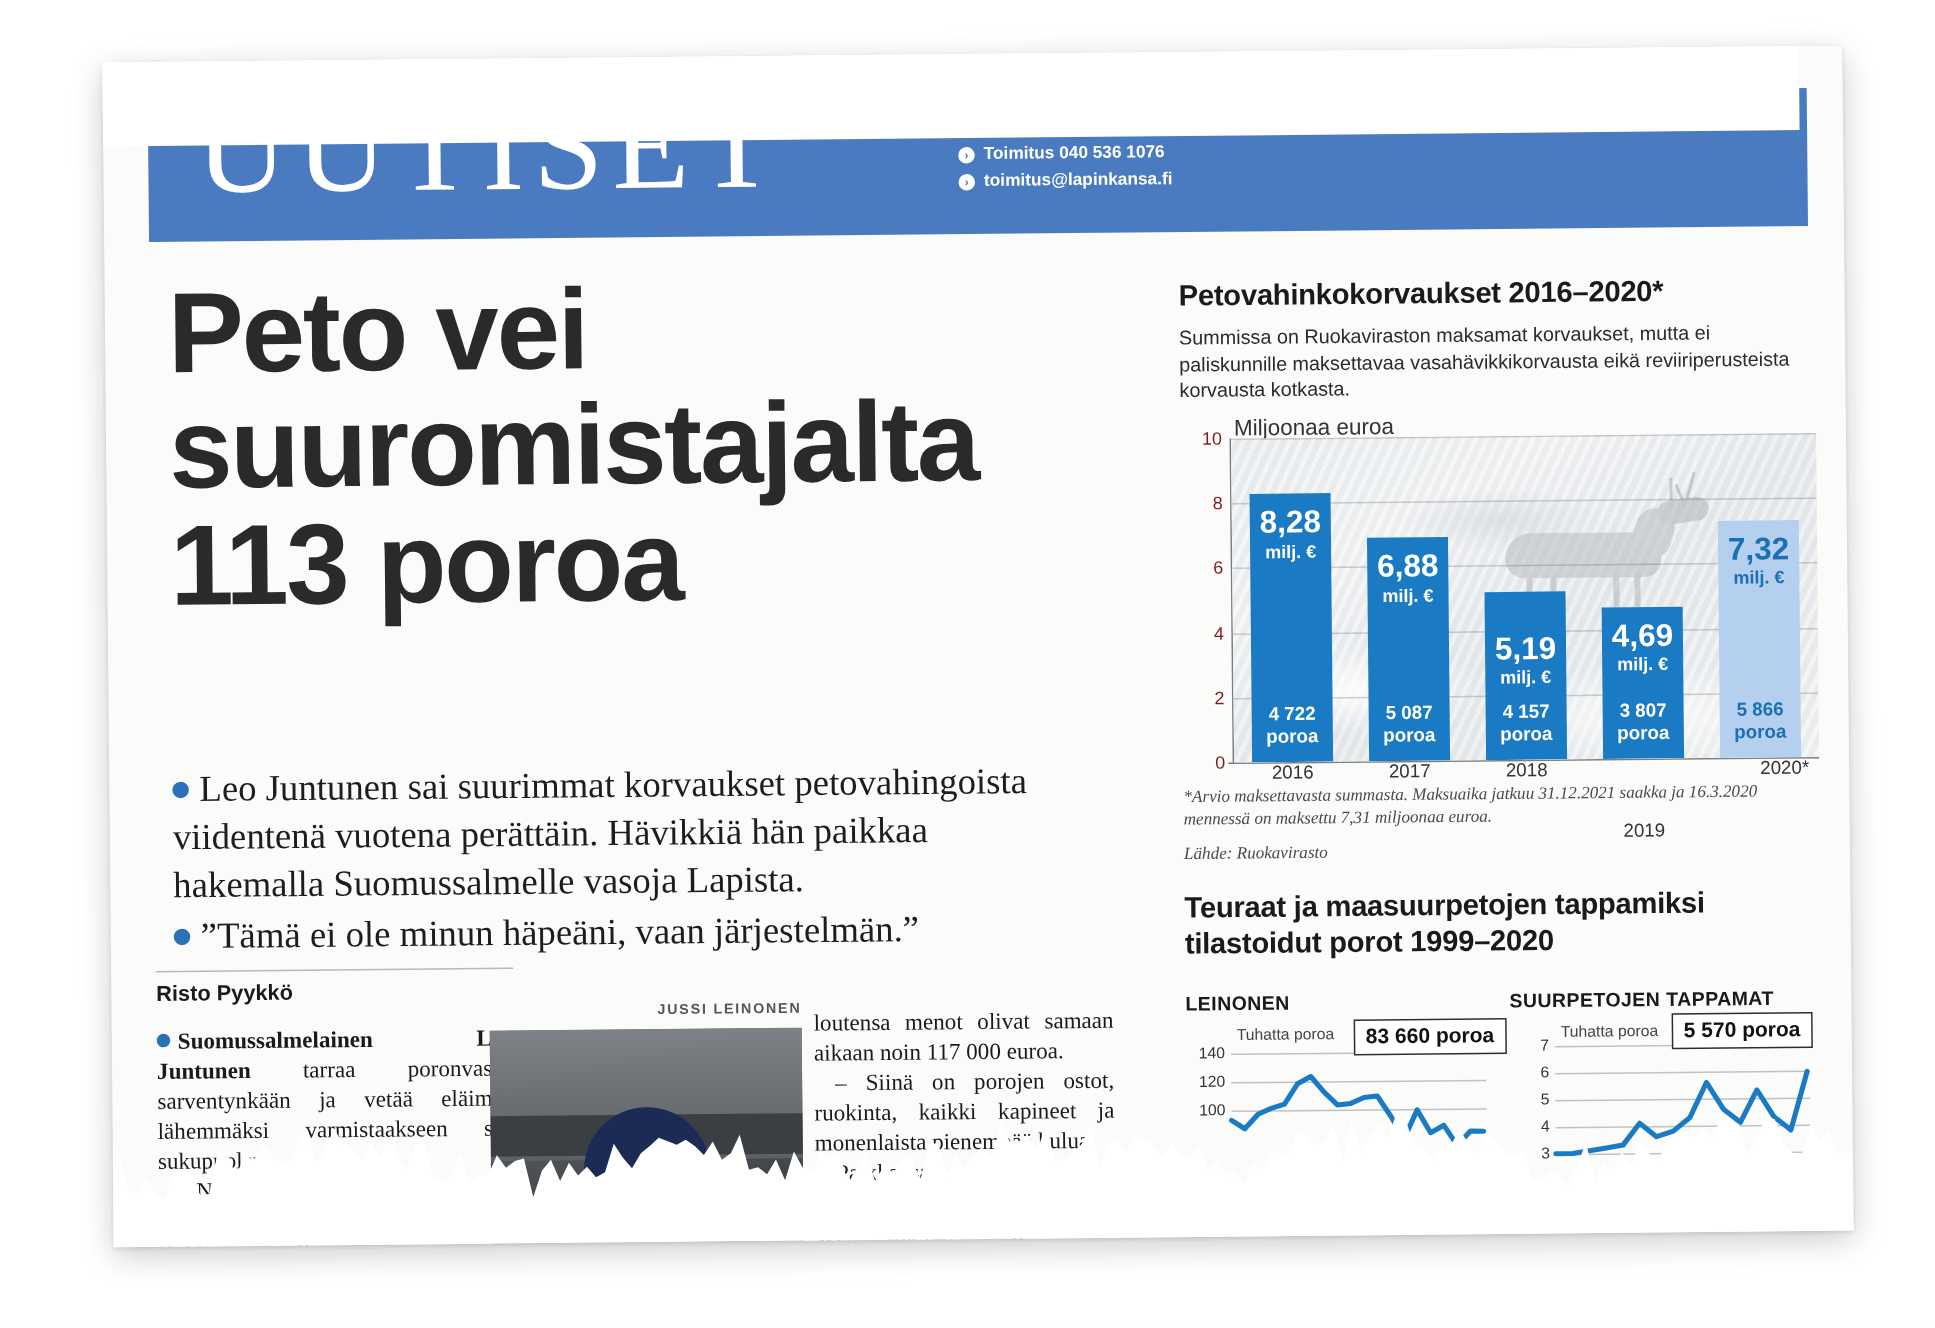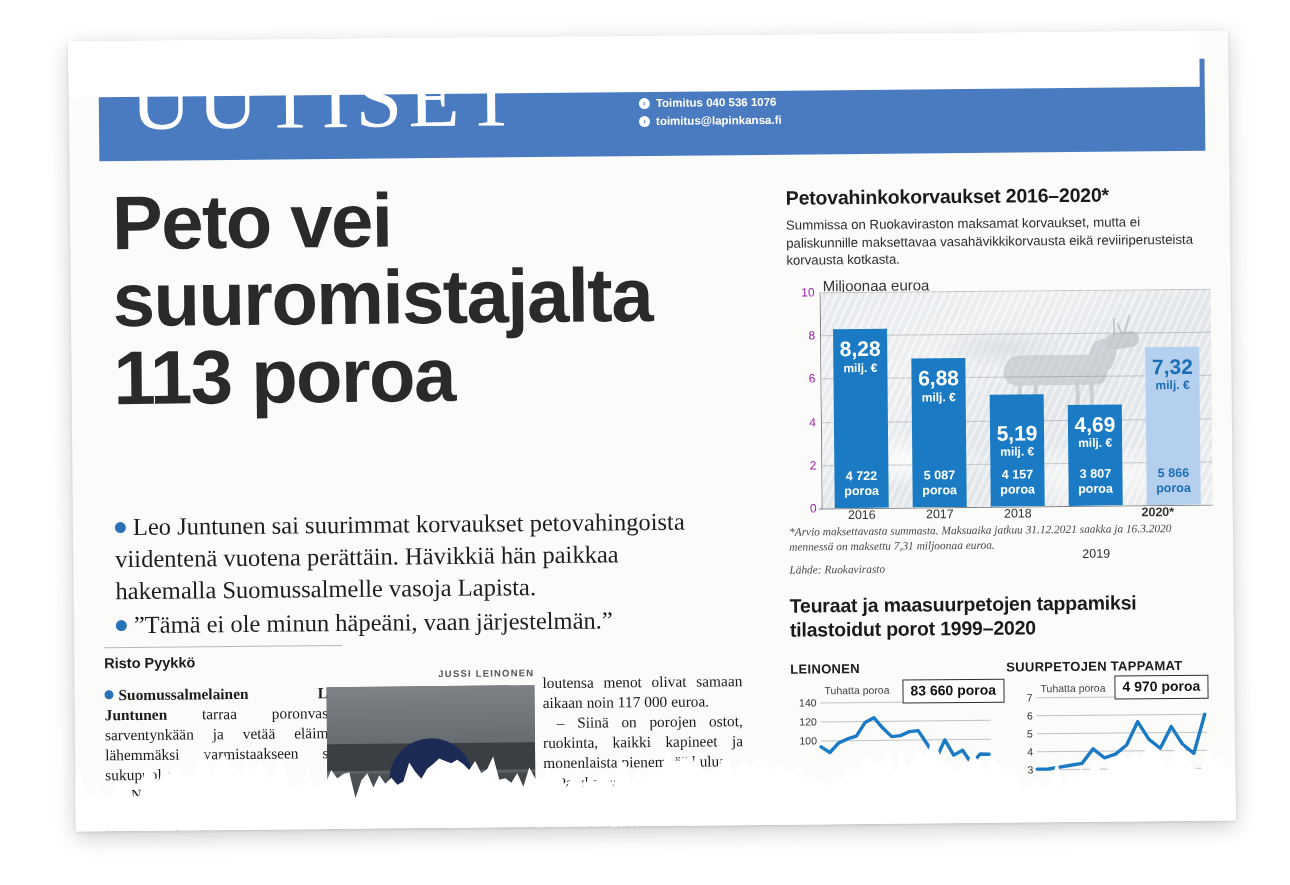--- a/index.html
+++ b/index.html
@@ -196,21 +196,21 @@
     position:absolute;left:120px;top:-14px;width:2px;height:20px;background:#a8adb2;
   }
   .antler.b{left:132px;top:-18px;height:26px;transform:rotate(16deg);}
   .antler.c{left:126px;top:-10px;height:14px;transform:rotate(-22deg);}
   .leg{position:absolute;width:4px;height:24px;background:#b3b8bd;top:48px;}
   .gridline{
     position:absolute;left:0;right:0;height:1px;background:rgba(90,95,100,.28);
   }
   .ytick{
     position:absolute;left:0;width:28px;text-align:right;
-    font-size:12px;color:#a21caf;transform:translateY(-7px);
+    font-size:12px;color:#7f1d1d;transform:translateY(-7px);
   }
   .bar{
     position:absolute;bottom:0;width:54px;
     display:flex;flex-direction:column;justify-content:space-between;
     align-items:center;padding:9px 0 10px 0;box-sizing:border-box;
   }
   .bar .v{font-size:21px;font-weight:700;line-height:1.02;}
   .bar .u{font-size:12px;font-weight:700;margin-top:1px;}
   .bar .c{font-size:12.5px;font-weight:700;line-height:1.15;text-align:center;}
   .bar.dark{background:#1a7bc4;color:#ffffff;}
@@ -403,21 +403,21 @@
           <div class="ytick" style="top: 129.6px;">4</div>
           <div class="ytick" style="top: 86.4px;">6</div>
           <div class="ytick" style="top: 43.2px;">8</div>
           <div class="ytick" style="top: 0px;">10</div>
         </div>
     <div class="xaxis" id="xticks">
           <div class="xtick" style="left: 4px;">2016</div>
           <div class="xtick" style="left: 82px;">2017</div>
           <div class="xtick" style="left: 160px;">2018</div>
           <div class="xtick" style="left: 238px; margin-top: 41px;">2019</div>
-          <div class="xtick" style="left: 300px; font-weight: bold;">2020*</div>
+          <div class="xtick" style="left: 332px;">2020*</div>
         </div>
   </div>
 
   <div class="foot" style="top:490px;width:424px;">*Arvio maksettavasta summasta. Maksuaika jatkuu 31.12.2021 saakka ja 16.3.2020 mennessä on maksettu 7,31 miljoonaa euroa.</div>
   <div class="foot" style="top:528px;width:424px;">Lähde: Ruokavirasto</div>
 
   <div class="gfx-title" style="left:716px;top:560px;width:420px;line-height:1.22;">
     <div>Teuraat ja maasuurpetojen tappamiksi</div>
     <div>tilastoidut porot 1999–2020</div>
   </div>
@@ -454,21 +454,21 @@
           <div class="yt" style="top: 49px;">5</div>
           <div class="gl" style="top: 31.0833px;"></div>
           <div class="yt" style="top: 31.0833px;">6</div>
           <div class="gl" style="top: 13.1667px;"></div>
           <div class="yt" style="top: 13.1667px;">7</div>
         </div>
     <svg id="lc-right-svg" width="200" height="96" style="position:absolute;left:0;top:0;">
           <path d="M30.0 84.8 L41.2 84.8 L52.4 83.0 L63.6 81.3 L74.8 79.5 L86.0 65.1 L97.2 74.1 L108.4 70.5 L119.6 61.5 L130.8 38.3 L142.0 56.2 L153.2 65.1 L164.4 43.6 L175.6 61.5 L186.8 70.5 L198.0 31.6" fill="none" stroke="#1a7bc4" stroke-width="3.4" stroke-linejoin="round" stroke-linecap="round"></path>
         </svg>
     <div class="callout" style="left:108px;top:-8px;">
-      <span>4 970 poroa</span>
+      <span>5 570 poroa</span>
     </div>
   </div>
 
   <svg class="torn-top" viewBox="0 0 1180 60" preserveAspectRatio="none">
     <path id="tt" fill="#ffffff" d="M0,0 L0.0,41.8 L5.0,45.8 L10.0,34.1 L15.0,41.4 L20.0,33.5 L25.0,53.1 L30.0,54.3 L35.0,46.3 L40.0,55.1 L45.0,57.5 L50.0,45.4 L55.0,43.7 L60.0,45.8 L65.0,56.8 L70.0,56.9 L75.0,36.5 L80.0,37.1 L85.0,49.9 L90.0,39.5 L95.0,43.0 L100.0,35.1 L105.0,41.7 L110.0,45.9 L115.0,44.5 L120.0,33.3 L125.0,28.3 L130.0,46.3 L135.0,35.3 L140.0,27.5 L145.0,34.6 L150.0,36.6 L155.0,40.4 L160.0,31.1 L165.0,37.7 L170.0,27.5 L175.0,34.5 L180.0,39.9 L185.0,26.5 L190.0,25.7 L195.0,41.4 L200.0,43.0 L205.0,39.1 L210.0,28.6 L215.0,42.9 L220.0,39.0 L225.0,39.7 L230.0,30.2 L235.0,37.0 L240.0,34.6 L245.0,34.4 L250.0,54.5 L255.0,43.0 L260.0,39.0 L265.0,51.1 L270.0,43.7 L275.0,51.4 L280.0,48.6 L285.0,55.2 L290.0,54.2 L295.0,41.5 L300.0,49.4 L305.0,55.4 L310.0,48.8 L315.0,45.6 L320.0,41.7 L325.0,43.4 L330.0,44.7 L335.0,41.5 L340.0,43.7 L345.0,47.0 L350.0,39.1 L355.0,46.5 L360.0,41.7 L365.0,30.8 L370.0,46.1 L375.0,43.0 L380.0,44.5 L385.0,35.5 L390.0,43.8 L395.0,28.2 L400.0,35.0 L405.0,35.5 L410.0,24.3 L415.0,27.2 L420.0,23.3 L425.0,39.4 L430.0,31.8 L435.0,25.5 L440.0,39.7 L445.0,33.3 L450.0,38.5 L455.0,34.1 L460.0,33.5 L465.0,47.8 L470.0,32.9 L475.0,33.3 L480.0,52.8 L485.0,43.9 L490.0,52.1 L495.0,47.9 L500.0,48.4 L505.0,53.0 L510.0,37.2 L515.0,47.5 L520.0,48.2 L525.0,45.3 L530.0,53.6 L535.0,41.4 L540.0,57.8 L545.0,56.4 L550.0,52.2 L555.0,45.8 L560.0,34.7 L565.0,53.6 L570.0,39.7 L575.0,37.0 L580.0,39.8 L585.0,29.0 L590.0,29.6 L595.0,30.0 L600.0,34.2 L605.0,25.1 L610.0,30.9 L615.0,29.1 L620.0,22.5 L625.0,33.4 L630.0,27.1 L635.0,37.0 L640.0,33.0 L645.0,41.3 L650.0,30.1 L655.0,37.1 L660.0,30.3 L665.0,30.6 L670.0,35.0 L675.0,24.6 L680.0,29.0 L685.0,35.7 L690.0,36.6 L695.0,30.6 L700.0,50.5 L705.0,31.5 L710.0,50.3 L715.0,43.7 L720.0,38.5 L725.0,46.6 L730.0,35.1 L735.0,39.0 L740.0,51.8 L745.0,52.6 L750.0,58.2 L755.0,50.2 L760.0,48.7 L765.0,39.6 L770.0,45.4 L775.0,49.3 L780.0,36.4 L785.0,40.5 L790.0,41.8 L795.0,42.0 L800.0,37.2 L805.0,50.8 L810.0,48.7 L815.0,42.6 L820.0,43.6 L825.0,47.8 L830.0,38.1 L835.0,25.0 L840.0,44.4 L845.0,35.1 L850.0,38.9 L855.0,30.5 L860.0,38.6 L865.0,26.7 L870.0,34.2 L875.0,39.2 L880.0,31.3 L885.0,28.8 L890.0,29.2 L895.0,34.2 L900.0,30.3 L905.0,37.7 L910.0,29.3 L915.0,31.6 L920.0,34.3 L925.0,49.0 L930.0,42.5 L935.0,33.0 L940.0,34.3 L945.0,46.4 L950.0,51.2 L955.0,51.2 L960.0,36.0 L965.0,45.2 L970.0,38.5 L975.0,49.1 L980.0,46.2 L985.0,49.5 L990.0,41.2 L995.0,52.3 L1000.0,52.1 L1005.0,48.4 L1010.0,51.5 L1015.0,56.6 L1020.0,42.2 L1025.0,46.6 L1030.0,37.5 L1035.0,51.4 L1040.0,43.7 L1045.0,48.2 L1050.0,48.1 L1055.0,28.4 L1060.0,38.6 L1065.0,46.6 L1070.0,44.1 L1075.0,40.1 L1080.0,29.4 L1085.0,40.4 L1090.0,43.8 L1095.0,27.9 L1100.0,39.7 L1105.0,25.7 L1110.0,35.6 L1115.0,37.6 L1120.0,42.2 L1125.0,37.0 L1130.0,35.3 L1135.0,37.6 L1140.0,25.4 L1145.0,25.9 L1150.0,47.3 L1155.0,27.6 L1160.0,31.7 L1165.0,38.0 L1170.0,33.4 L1175.0,42.0 L1180.0,37.8 L1180,0 Z"></path>
   </svg>
   <svg class="torn-bottom" viewBox="0 0 1200 110" preserveAspectRatio="none">
     <path id="tb" fill="#ffffff" d="M0,110 L0.0,50.5 L6.0,56.2 L12.0,40.5 L18.0,50.6 L24.0,40.1 L30.0,66.9 L36.0,68.6 L42.0,57.6 L48.0,69.5 L54.0,72.5 L60.0,55.6 L66.0,52.8 L72.0,55.2 L78.0,69.6 L84.0,69.1 L90.0,40.6 L96.0,40.8 L102.0,57.6 L108.0,42.8 L114.0,47.0 L120.0,35.8 L126.0,44.4 L132.0,50.0 L138.0,47.9 L144.0,32.8 L150.0,26.2 L156.0,51.2 L162.0,36.8 L168.0,26.9 L174.0,37.4 L180.0,41.3 L186.0,47.7 L192.0,36.2 L198.0,46.6 L204.0,34.0 L210.0,44.9 L216.0,53.7 L222.0,36.8 L228.0,36.8 L234.0,59.2 L240.0,62.2 L246.0,57.7 L252.0,43.7 L258.0,63.4 L264.0,58.0 L270.0,58.6 L276.0,45.0 L282.0,53.5 L288.0,49.0 L294.0,47.4 L300.0,73.1 L306.0,55.6 L312.0,48.4 L318.0,62.7 L324.0,50.6 L330.0,59.1 L336.0,53.3 L342.0,60.3 L348.0,57.1 L354.0,38.2 L360.0,47.5 L366.0,54.6 L372.0,44.7 L378.0,39.9 L384.0,34.4 L390.0,36.9 L396.0,39.2 L402.0,35.9 L408.0,40.1 L414.0,46.2 L420.0,37.3 L426.0,49.5 L432.0,45.3 L438.0,32.9 L444.0,56.3 L450.0,54.8 L456.0,59.4 L462.0,49.7 L468.0,63.5 L474.0,44.4 L480.0,55.7 L486.0,58.1 L492.0,44.1 L498.0,49.0 L504.0,44.1 L510.0,66.3 L516.0,55.6 L522.0,46.3 L528.0,64.6 L534.0,54.3 L540.0,59.5 L546.0,51.3 L552.0,48.0 L558.0,64.8 L564.0,41.6 L570.0,39.2 L576.0,62.7 L582.0,47.7 L588.0,56.1 L594.0,47.6 L600.0,45.8 L606.0,49.9 L612.0,26.6 L618.0,39.2 L624.0,39.0 L630.0,34.6 L636.0,45.8 L642.0,29.4 L648.0,52.6 L654.0,52.0 L660.0,47.9 L666.0,41.1 L672.0,28.4 L678.0,56.8 L684.0,40.7 L690.0,40.1 L696.0,46.9 L702.0,35.4 L708.0,39.2 L714.0,42.8 L720.0,51.2 L726.0,41.2 L732.0,51.4 L738.0,50.8 L744.0,43.2 L750.0,59.1 L756.0,51.1 L762.0,64.7 L768.0,58.9 L774.0,69.4 L780.0,52.9 L786.0,60.8 L792.0,49.5 L798.0,47.6 L804.0,50.9 L810.0,34.0 L816.0,37.1 L822.0,43.3 L828.0,41.4 L834.0,30.3 L840.0,54.8 L846.0,26.2 L852.0,49.5 L858.0,38.5 L864.0,29.7 L870.0,39.5 L876.0,22.8 L882.0,27.6 L888.0,44.9 L894.0,46.5 L900.0,54.8 L906.0,45.1 L912.0,44.5 L918.0,34.0 L924.0,44.0 L930.0,51.7 L936.0,36.6 L942.0,44.7 L948.0,49.1 L954.0,52.0 L960.0,48.0 L966.0,68.9 L972.0,68.3 L978.0,62.0 L984.0,65.1 L990.0,72.3 L996.0,60.2 L1002.0,43.0 L1008.0,69.9 L1014.0,57.2 L1020.0,62.0 L1026.0,49.9 L1032.0,60.0 L1038.0,42.5 L1044.0,51.1 L1050.0,56.3 L1056.0,43.6 L1062.0,38.2 L1068.0,36.7 L1074.0,41.4 L1080.0,34.0 L1086.0,42.2 L1092.0,28.9 L1098.0,30.3 L1104.0,32.6 L1110.0,51.3 L1116.0,41.4 L1122.0,27.8 L1128.0,29.0 L1134.0,45.3 L1140.0,51.9 L1146.0,52.2 L1152.0,32.0 L1158.0,45.3 L1164.0,37.1 L1170.0,52.7 L1176.0,49.9 L1182.0,55.8 L1188.0,45.8 L1194.0,62.3 L1200.0,63.5 L1200,110 Z"></path>
   </svg>
  </div>

